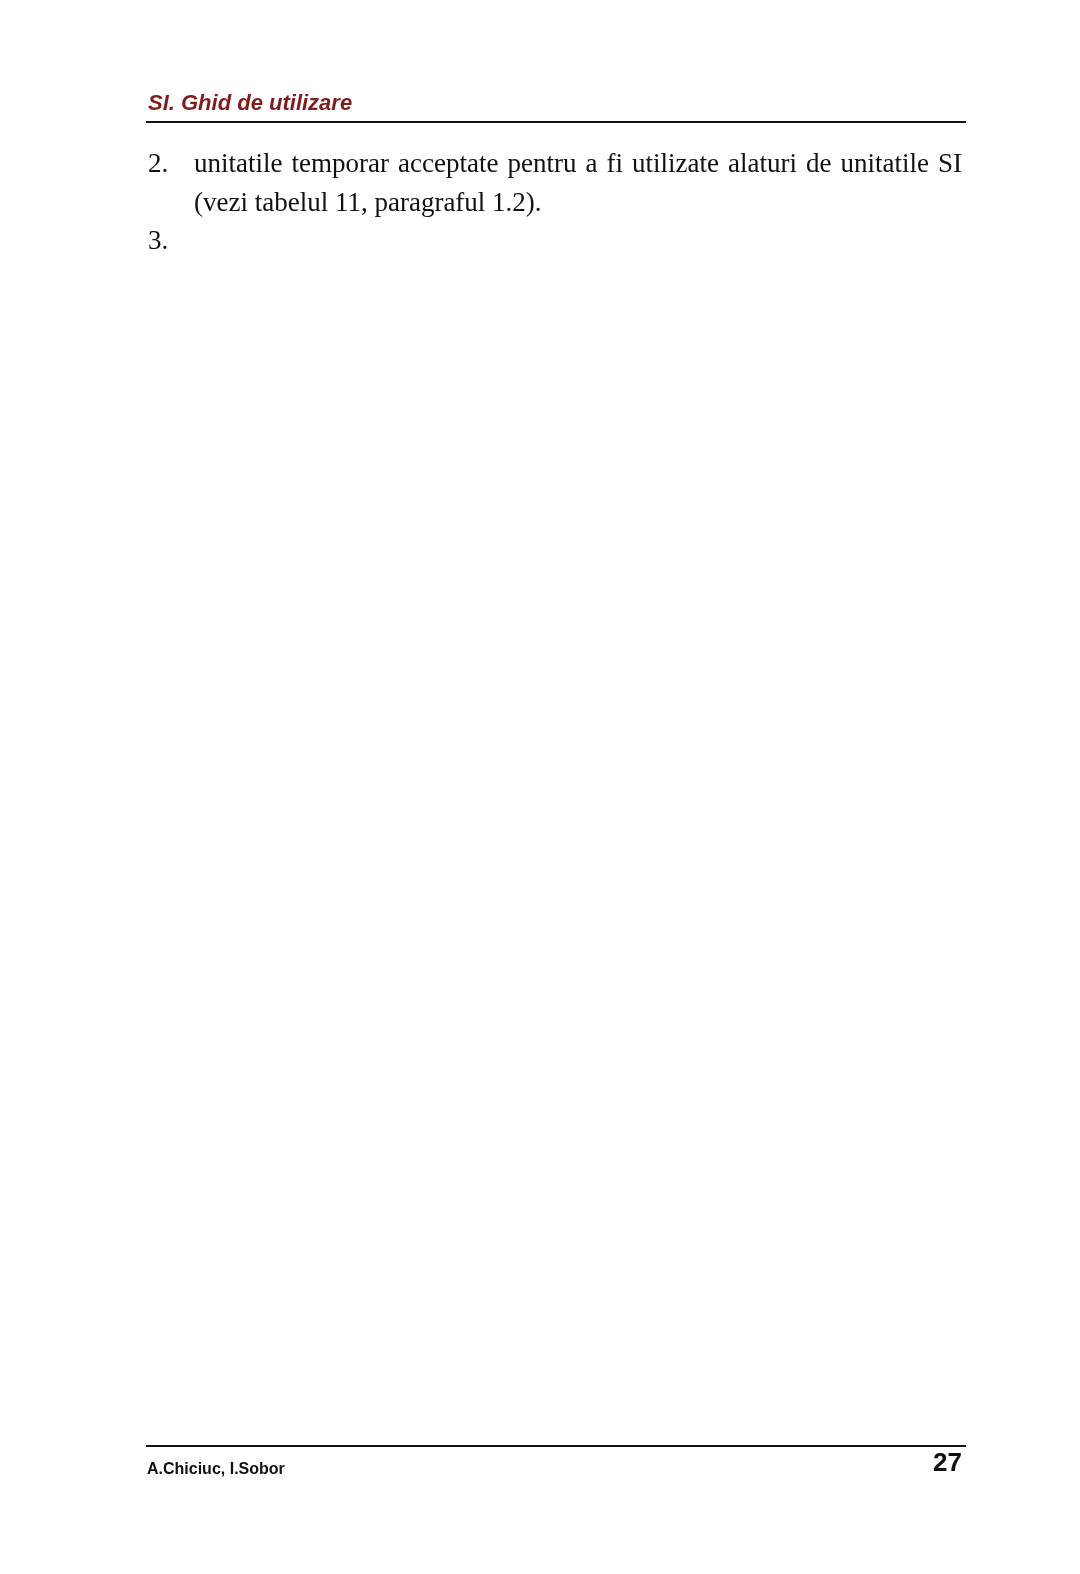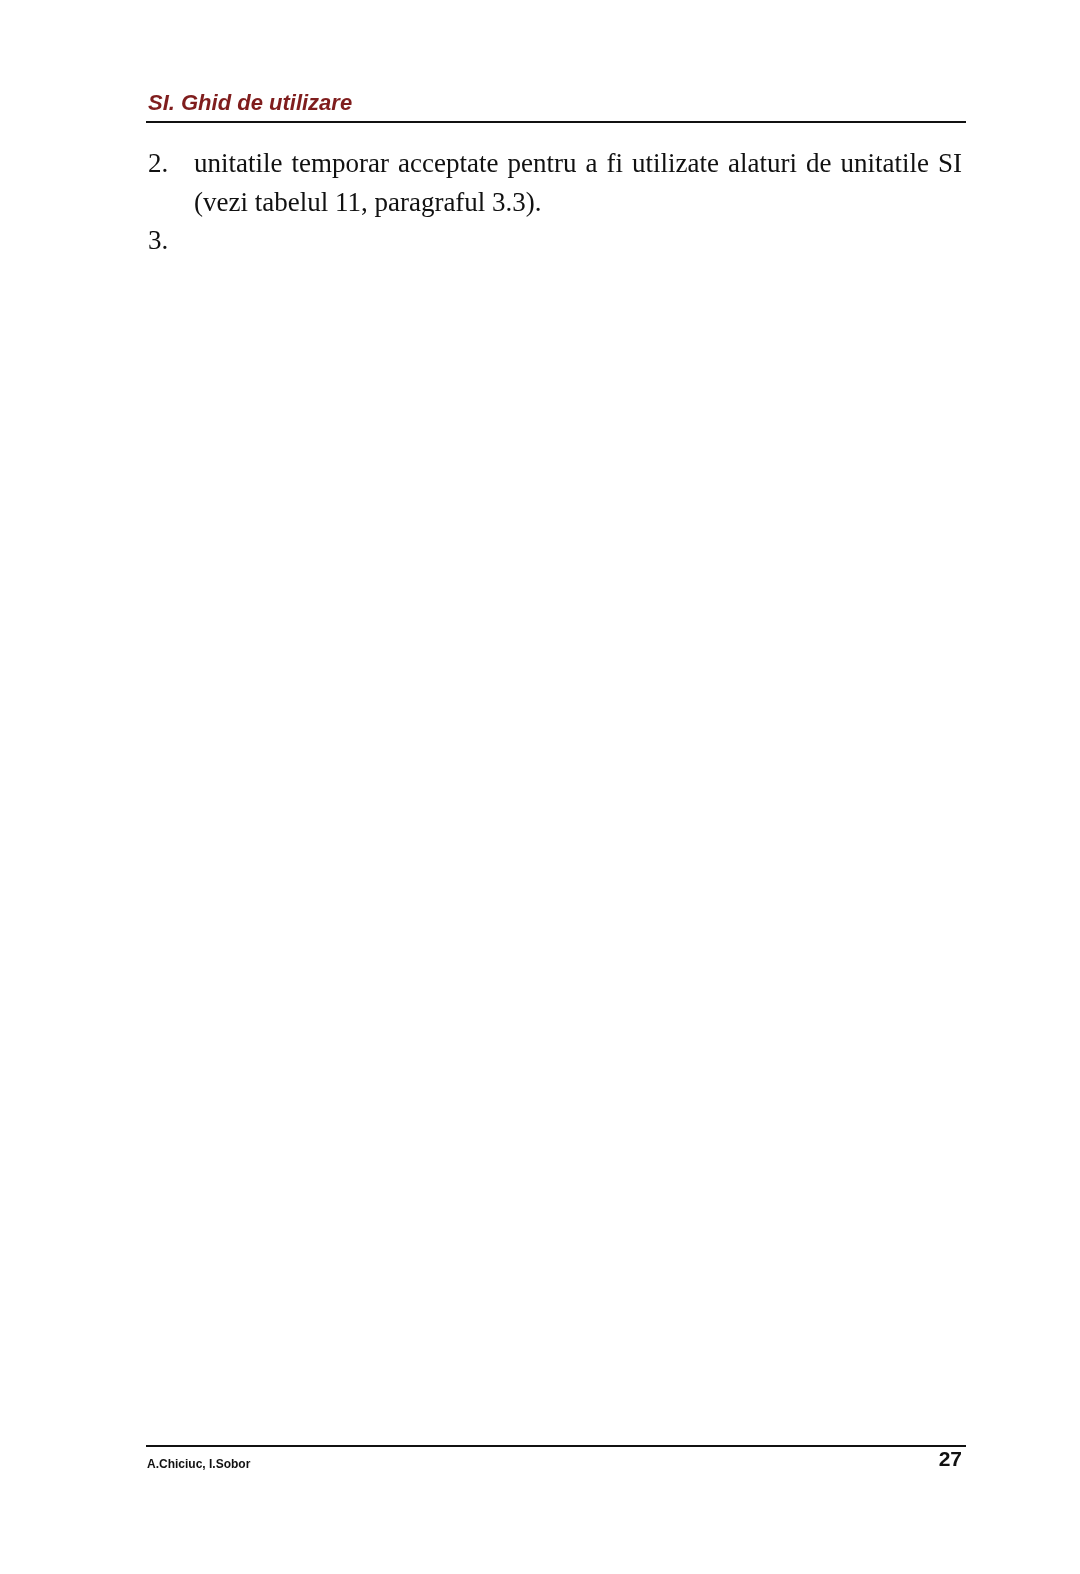--- a/index.html
+++ b/index.html
@@ -78,42 +78,42 @@
     }
     .footer-row {
       display: flex;
       justify-content: space-between;
       align-items: flex-end;
       font-family: "Liberation Sans", sans-serif;
       font-weight: bold;
       color: #111;
     }
     .footer-authors {
-      font-size: 12px;
+      font-size: 16px;
       margin-top: 6px;
       margin-left: 1px;
     }
     .footer-page {
-      font-size: 21px;
+      font-size: 26px;
       margin-right: 4px;
     }
   </style>
 </head>
 <body>
 
 <div class="header">
   <div class="header-title">SI. Ghid de utilizare</div>
   <div class="header-rule"></div>
 </div>
 
 <div class="body-text">
   <ol class="list">
     <li class="list-item">
       <span class="list-num">2.</span>
-      <span>unitatile temporar acceptate pentru a fi utilizate alaturi de unitatile SI (vezi tabelul 11, paragraful 3.3).</span>
+      <span>unitatile temporar acceptate pentru a fi utilizate alaturi de unitatile SI (vezi tabelul 11, paragraful 1.2).</span>
     </li>
     <li class="list-item">
       <span class="list-num">3.</span>
     </li>
   </ol>
 </div>
 
 <div class="footer">
   <div class="footer-rule"></div>
   <div class="footer-row">

